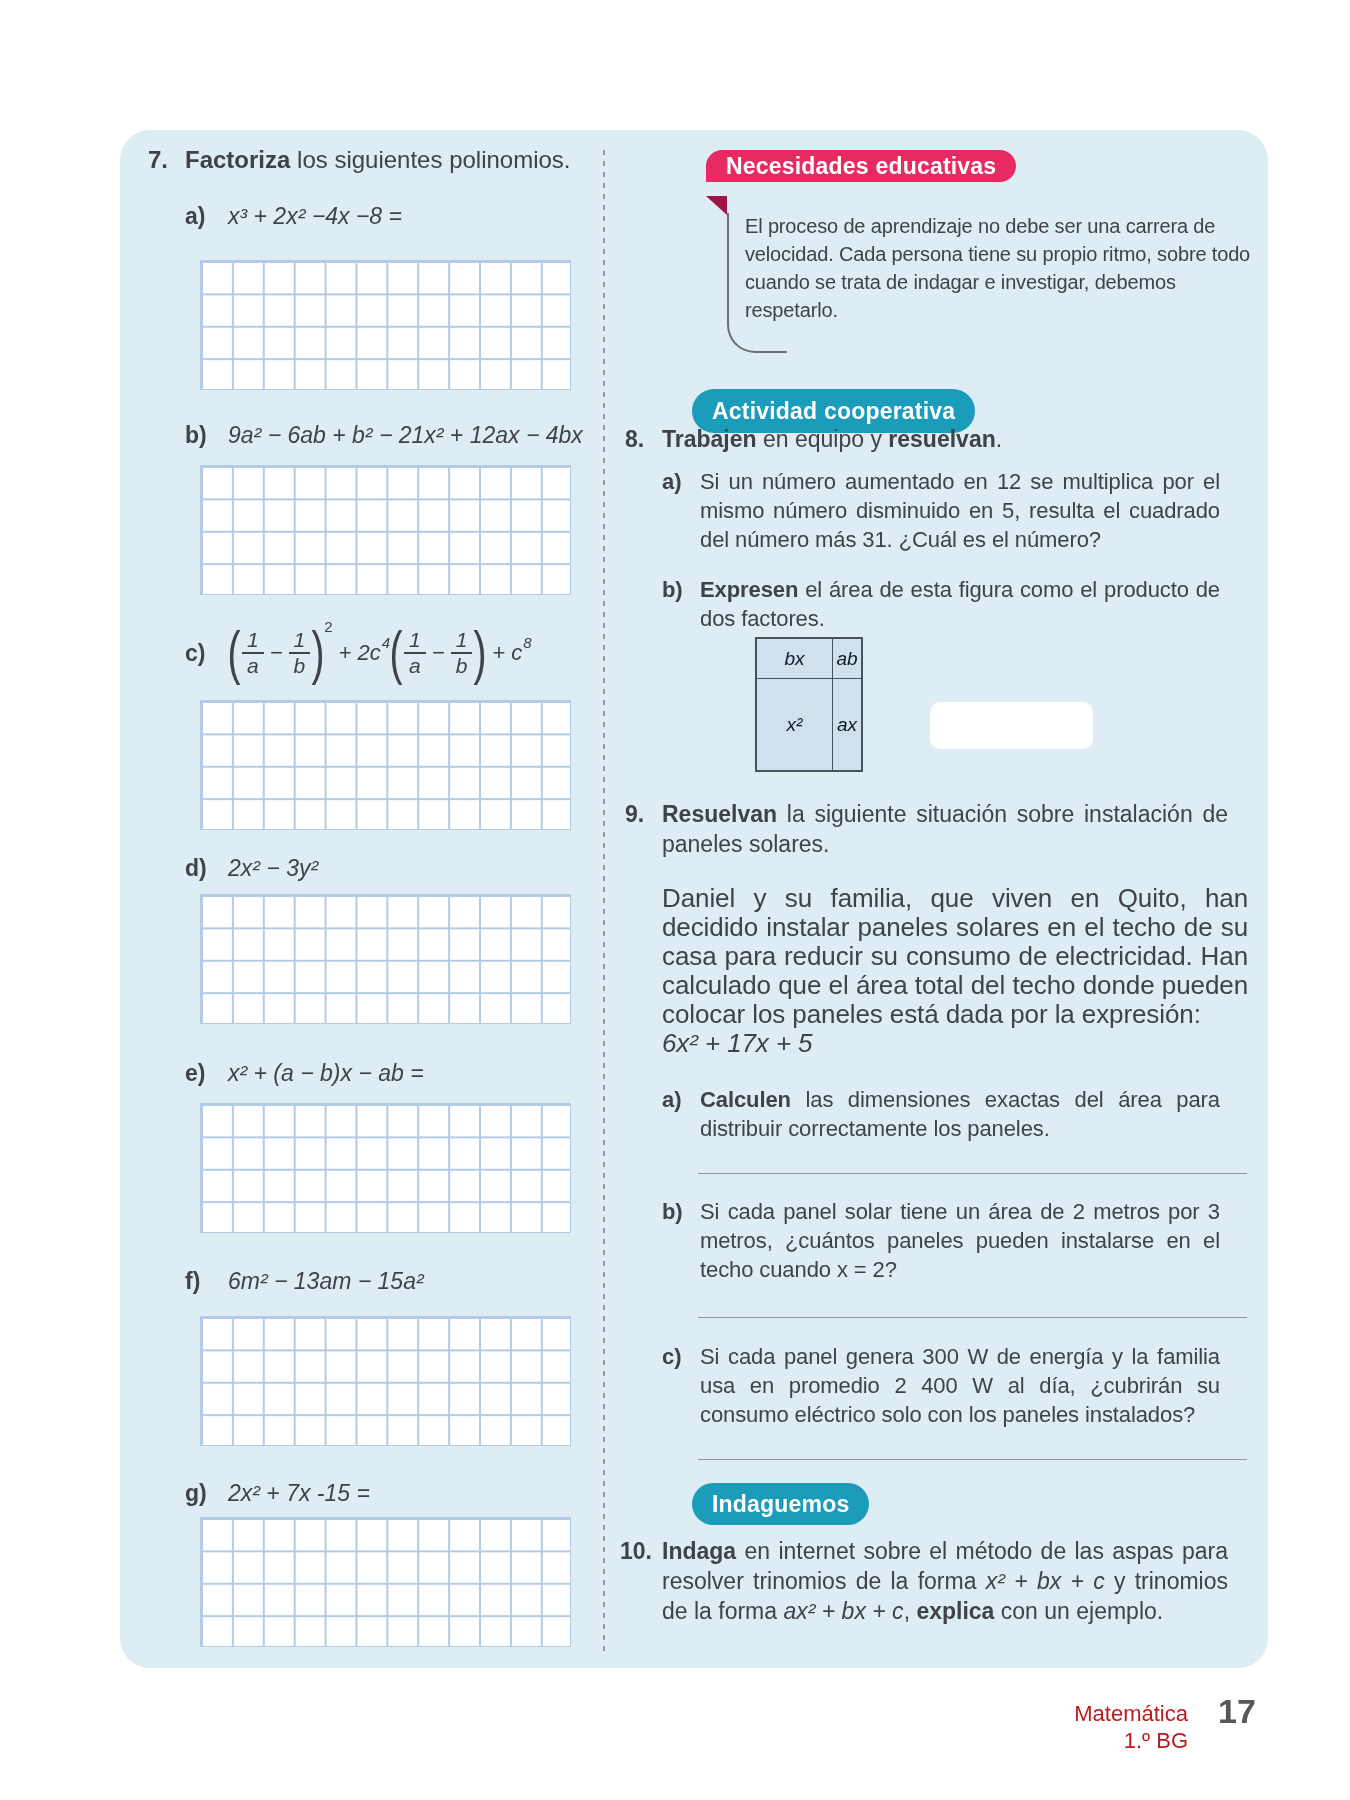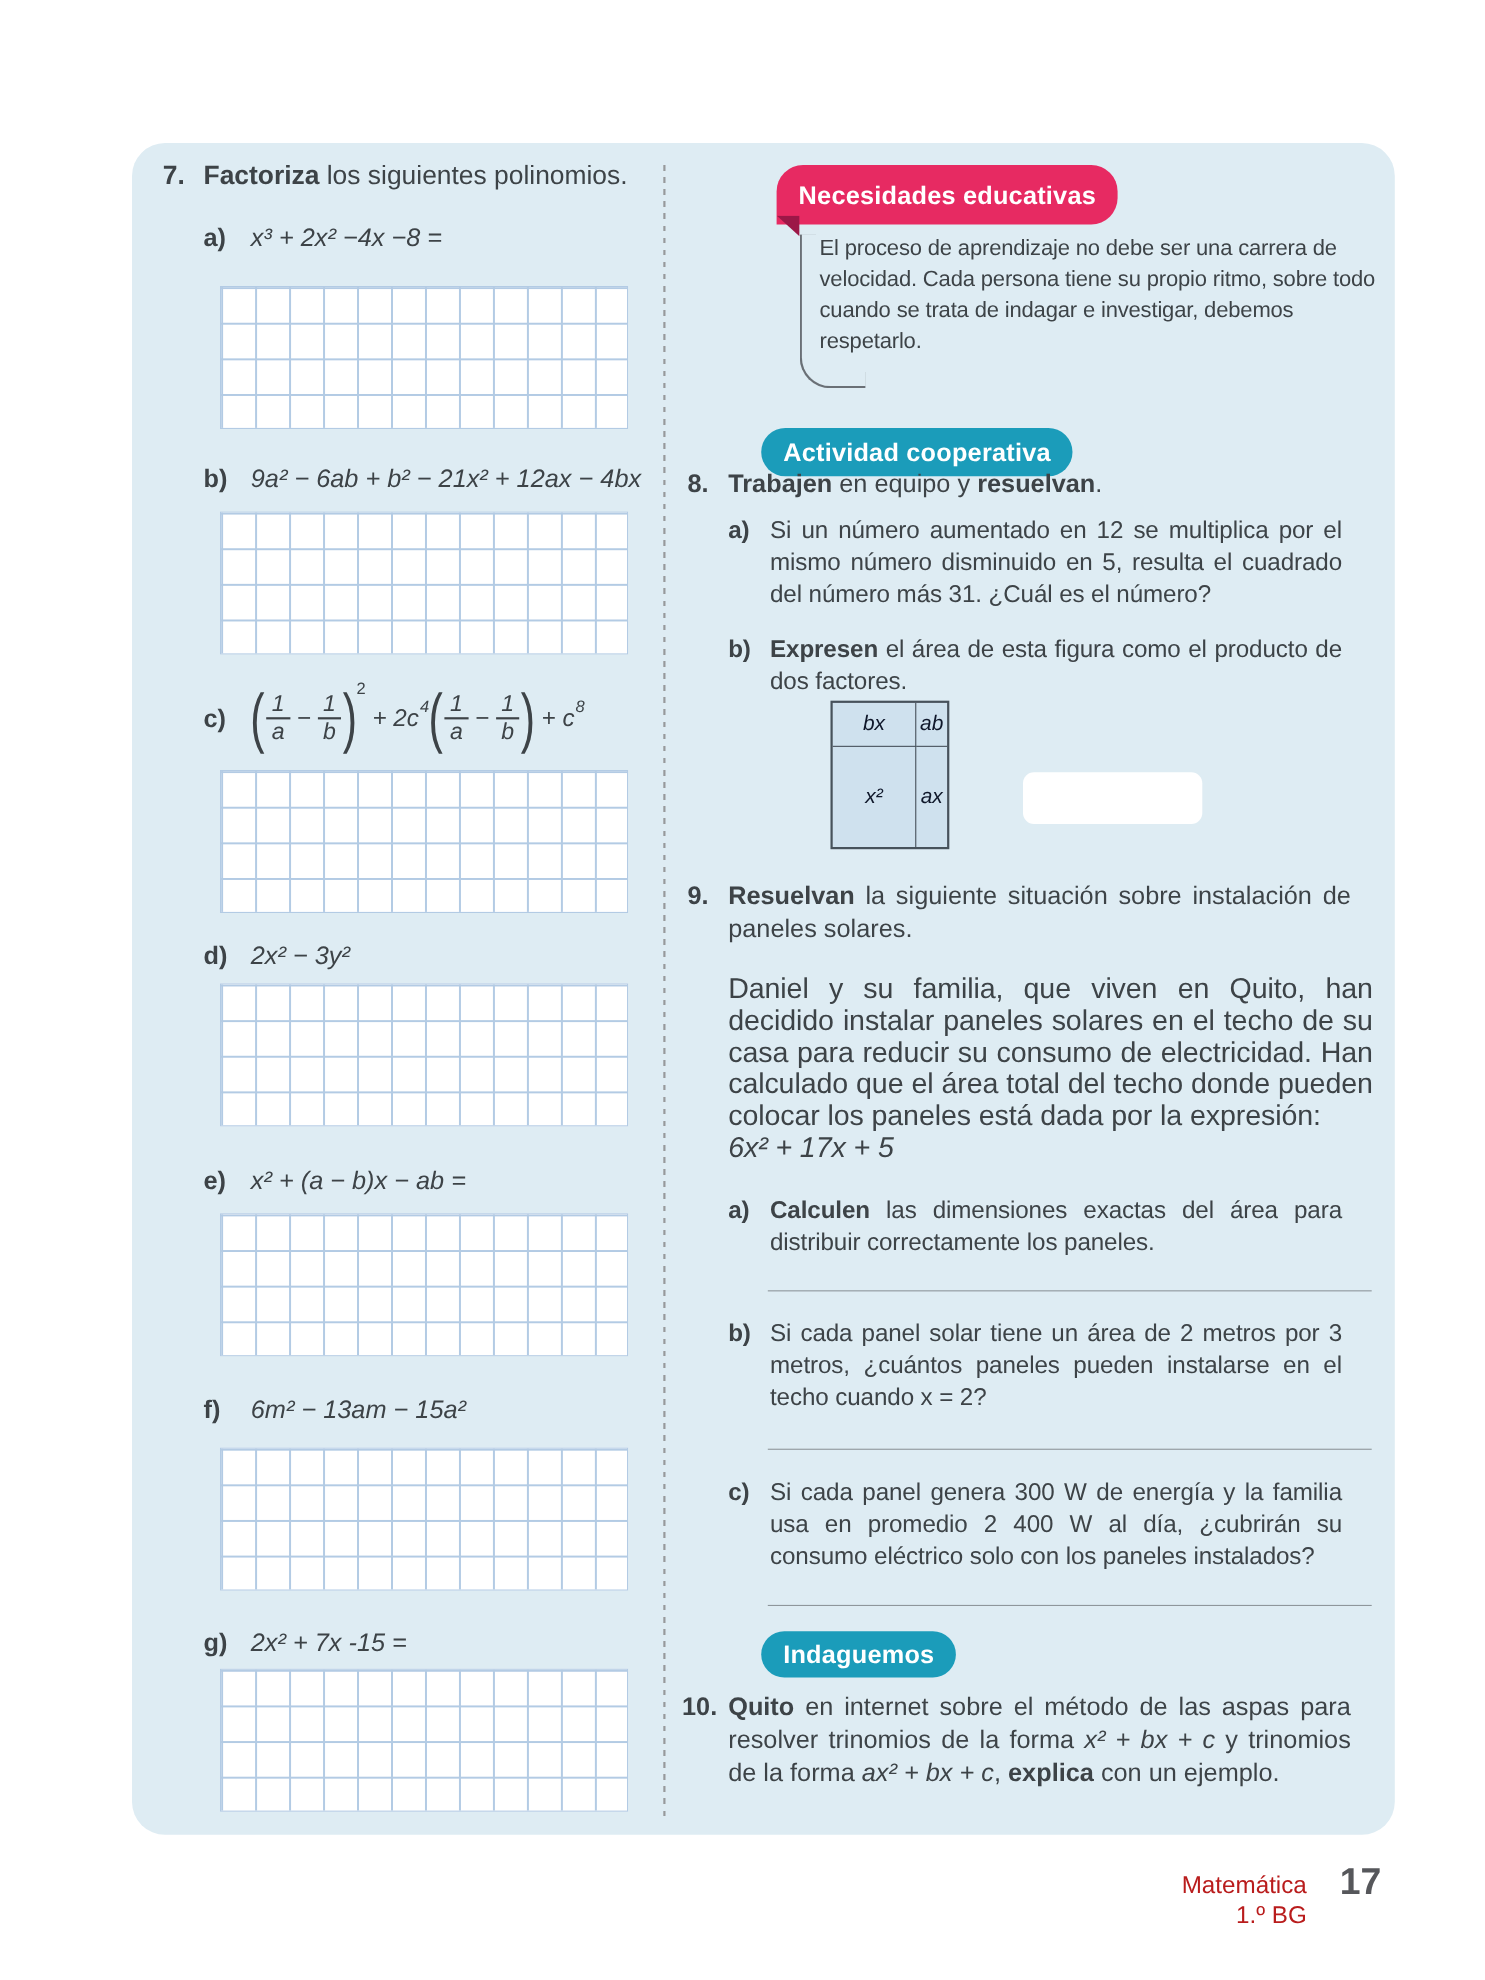--- a/index.html
+++ b/index.html
@@ -32,21 +32,21 @@
   .frac{display:inline-flex;flex-direction:column;align-items:center;font-size:21px;line-height:1.15;margin:0 2px;}
   .frac span{padding:0 5px;}
   .frac .den{border-top:2px solid #3d4347;}
   .cexpr sup{font-style:italic;font-size:15px;position:relative;top:-11px;}
   .cexpr sup.hi{top:-27px;font-style:normal;}
   .cexpr .op{margin:0 4px;}
   .cexpr .chunk{margin-left:6px;margin-right:1px;}
   
   .badge{position:absolute;color:#fff;font-weight:bold;font-size:23px;
     display:flex;align-items:center;padding:0 20px;letter-spacing:.2px;}
-  .badge.pink{background:#e72a62;height:54px;border-radius:24px 24px 24px 0;}
+  .badge.pink{background:#e72a62;height:32px;border-radius:24px 24px 24px 0;}
   .badge.teal{background:#1b9cba;height:44px;border-radius:22px;}
   .fold{position:absolute;left:706px;top:196px;width:21px;height:19px;background:#9c1747;
     clip-path:polygon(0 0,100% 0,100% 100%);}
   .bubble-line{position:absolute;left:727px;top:213px;width:58px;height:138px;
     border-left:2px solid #6a7076;border-bottom:2px solid #6a7076;border-bottom-left-radius:28px;}
   .needs-text{position:absolute;left:745px;top:212px;width:512px;font-size:20px;
     line-height:28px;letter-spacing:-0.15px;}
   
   .rhead{position:absolute;display:flex;font-size:23px;line-height:30px;}
   .rhead .rnum{font-weight:bold;flex:none;width:37px;}
@@ -217,21 +217,21 @@
     <span class="rtxt">Si cada panel genera 300 W de energía y la familia usa en promedio 2 400 W al día, ¿cubrirán su consumo eléctrico solo con los paneles instalados?</span>
   </div>
   <div class="ansline" style="top:1459px"></div>
 
   <div class="badge teal" style="left:692px;top:1483px;height:42px;border-radius:21px;">
     <span>Indaguemos</span>
   </div>
 
   <div class="rhead" style="left:620px;top:1536px;">
     <span class="rnum" style="width:42px;">10.</span>
-    <span class="rtitle"><b>Quito</b><span> en internet sobre el método de las aspas para resolver trinomios de la forma </span><i>x² + bx + c</i><span> y trinomios de la forma </span><i>ax² + bx + c</i><span>, </span><b>explica</b><span> con un ejemplo.</span></span>
+    <span class="rtitle"><b>Indaga</b><span> en internet sobre el método de las aspas para resolver trinomios de la forma </span><i>x² + bx + c</i><span> y trinomios de la forma </span><i>ax² + bx + c</i><span>, </span><b>explica</b><span> con un ejemplo.</span></span>
   </div>
 
   <div class="footer-label">
     <div>Matemática</div>
     <div>1.º BG</div>
   </div>
   <div class="page-num">17</div>
 </div>
 
 </body></html>

